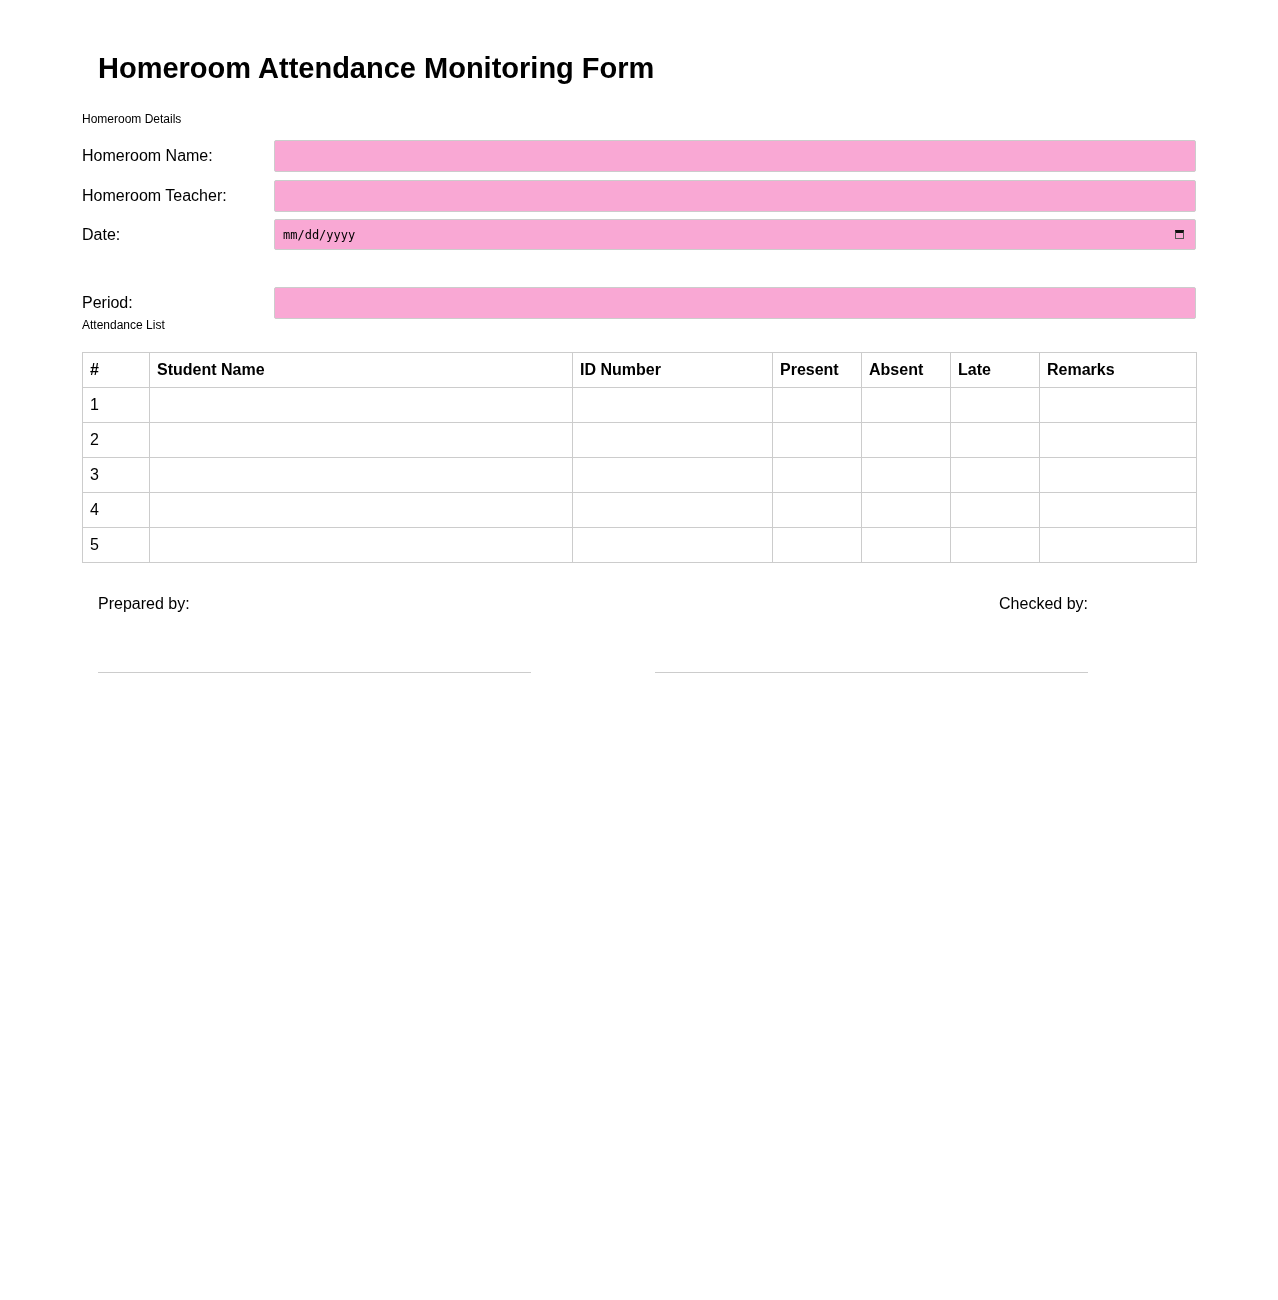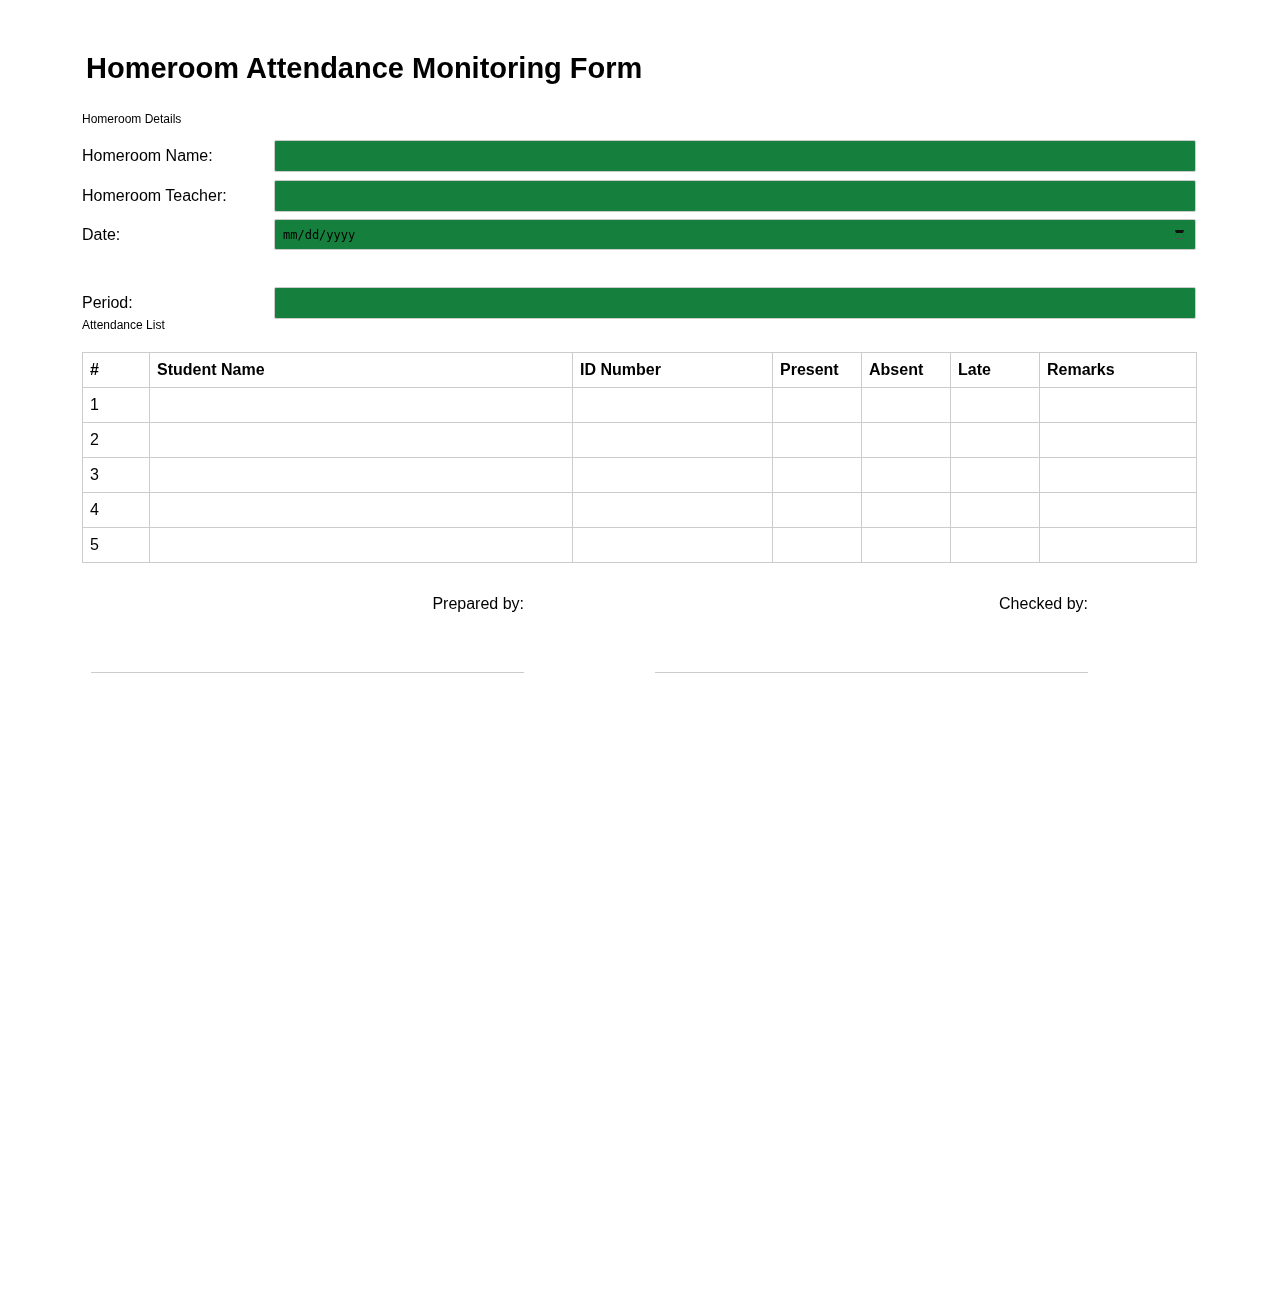--- a/index.html
+++ b/index.html
@@ -1,22 +1,22 @@
 <!DOCTYPE html>
 <html><head>
 <meta charset="utf-8">
 <style>
   html, body { margin: 0; padding: 0; background: #ffffff; }
   body { width: 1278px; height: 1300px; font-family: "Liberation Sans", sans-serif; color: #000; position: relative; }
   .container { position: absolute; left: 82px; top: 0; width: 1114px; }
-  h1 { position: absolute; top: 50px; left: 4px; margin: 0; font-size: 29px; font-weight: bold; line-height: 36px; white-space: nowrap; }
+  h1 { position: absolute; top: 50px; left: 16px; margin: 0; font-size: 29px; font-weight: bold; line-height: 36px; white-space: nowrap; }
   h2 { position: absolute; left: 0; margin: 0; font-size: 12px; font-weight: normal; line-height: 22px; white-space: nowrap; }
   .field-row { position: absolute; left: 0; width: 1114px; height: 32px; display: flex; align-items: center; gap: 42px; }
   .field-label { font-size: 16px; min-width: 150px; white-space: nowrap; padding-right: 5px; box-sizing: border-box; }
-  .field-input { flex: 1; height: 32px; border: 1px solid #cccccc; border-radius: 2px; box-sizing: border-box; background: #15803d; font-family: "Liberation Sans", sans-serif; font-size: 14px; padding: 0 8px; position: relative; display: flex; align-items: center; }
+  .field-input { flex: 1; height: 32px; border: 1px solid #cccccc; border-radius: 2px; box-sizing: border-box; background: #f9a8d4; font-family: "Liberation Sans", sans-serif; font-size: 14px; padding: 0 8px; position: relative; display: flex; align-items: center; }
   .date-text { font-family: "DejaVu Sans Mono", monospace; font-size: 12px; color: #000; }
   .cal-icon { position: absolute; right: 11px; top: 10px; width: 9px; height: 9px; border: 1.5px solid #555; border-top-width: 3px; border-top-color: #111; box-sizing: border-box; }
   table { position: absolute; left: 0; top: 352px; width: 1114px; border-collapse: collapse; table-layout: fixed; }
   th, td { border: 1px solid #cccccc; height: 35px; box-sizing: border-box; padding: 0 7px; text-align: left; font-size: 16px; }
   th { font-weight: bold; }
   .sig { position: absolute; top: 594px; width: 433px; }
   .sig-label { font-size: 16px; line-height: 20px; }
   .sig-line { position: absolute; top: 78px; left: 0; width: 433px; border-top: 1px solid #cccccc; }
 </style>
 </head>
@@ -121,21 +121,21 @@
         <td></td>
         <td></td>
         <td></td>
         <td></td>
         <td></td>
         <td></td>
       </tr>
     </tbody>
   </table>
 
-  <div class="sig" style="left:9px;text-align:right;">
+  <div class="sig" style="left:16px;">
     <div class="sig-label">Prepared by:</div>
     <div class="sig-line"></div>
   </div>
 
   <div class="sig" style="left:573px;text-align:right;">
     <div class="sig-label">Checked by:</div>
     <div class="sig-line"></div>
   </div>
 </div>
 

